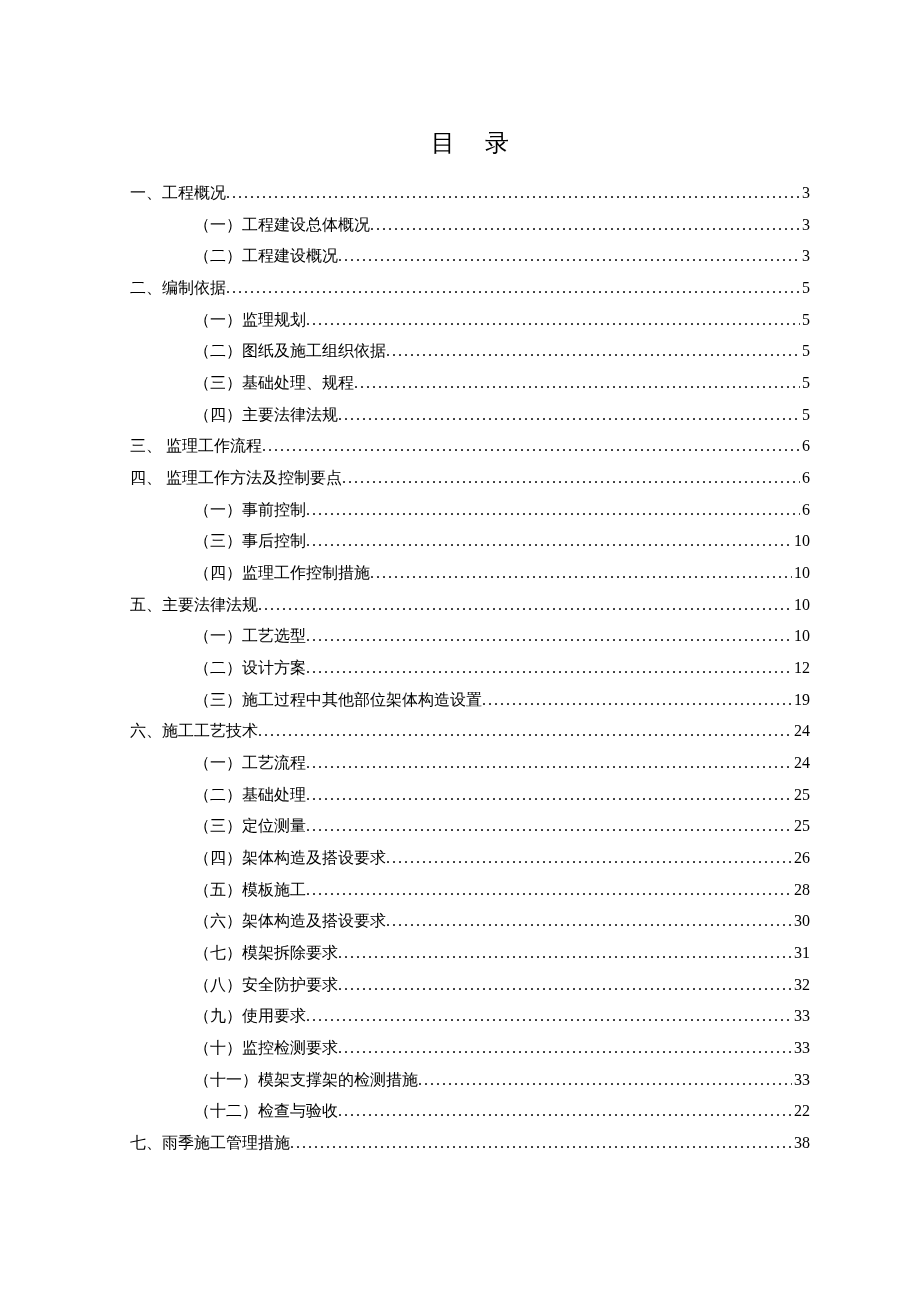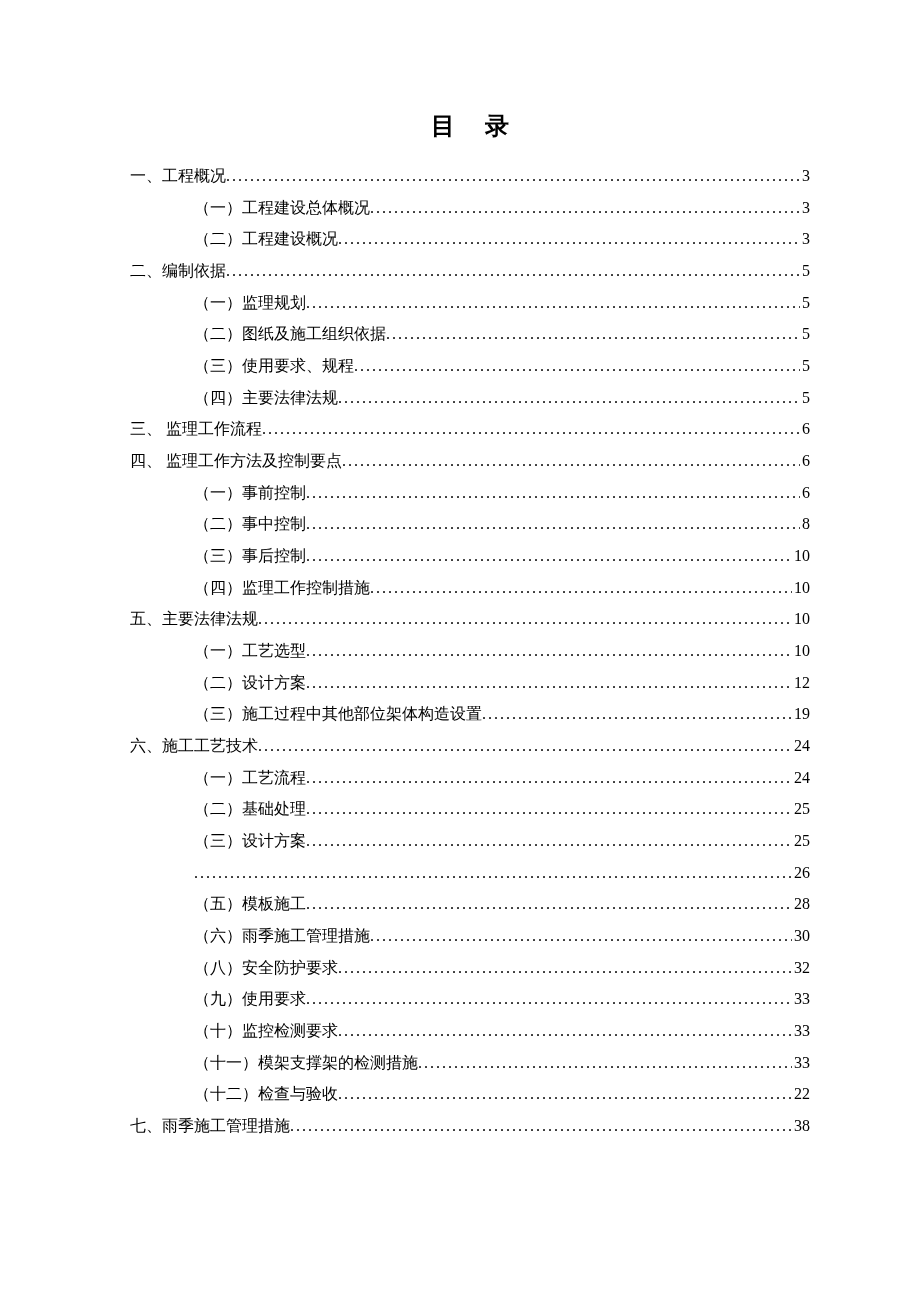--- a/index.html
+++ b/index.html
@@ -11,24 +11,25 @@
     height: 1302px;
     box-sizing: border-box;
   }
   .page {
     padding: 110px 110px 60px 130px;
     box-sizing: border-box;
   }
   .title {
     text-align: center;
     font-size: 24px;
-    font-weight: bold;
+    font-weight: normal;
     letter-spacing: 30px;
     margin-bottom: 18px;
     padding-left: 30px;
+    margin-top: 17px;
   }
   .toc-line {
     display: flex;
     align-items: baseline;
     font-size: 16px;
     line-height: 1.98;
     color: #000;
     white-space: nowrap;
   }
   .toc-line.level1 {
@@ -85,21 +86,21 @@
         <span class="toc-label">（一）监理规划</span>
         <span class="toc-dots"></span>
         <span class="toc-page">5</span>
       </div>
       <div class="toc-line level2">
         <span class="toc-label">（二）图纸及施工组织依据</span>
         <span class="toc-dots"></span>
         <span class="toc-page">5</span>
       </div>
       <div class="toc-line level2">
-        <span class="toc-label">（三）使用要求、规程</span>
+        <span class="toc-label">（三）基础处理、规程</span>
         <span class="toc-dots"></span>
         <span class="toc-page">5</span>
       </div>
       <div class="toc-line level2">
         <span class="toc-label">（四）主要法律法规</span>
         <span class="toc-dots"></span>
         <span class="toc-page">5</span>
       </div>
       <div class="toc-line level1">
         <span class="toc-label">三、 监理工作流程</span>
@@ -110,25 +111,20 @@
         <span class="toc-label">四、 监理工作方法及控制要点</span>
         <span class="toc-dots"></span>
         <span class="toc-page">6</span>
       </div>
       <div class="toc-line level2">
         <span class="toc-label">（一）事前控制</span>
         <span class="toc-dots"></span>
         <span class="toc-page">6</span>
       </div>
       <div class="toc-line level2">
-        <span class="toc-label">（二）事中控制</span>
-        <span class="toc-dots"></span>
-        <span class="toc-page">8</span>
-      </div>
-      <div class="toc-line level2">
         <span class="toc-label">（三）事后控制</span>
         <span class="toc-dots"></span>
         <span class="toc-page">10</span>
       </div>
       <div class="toc-line level2">
         <span class="toc-label">（四）监理工作控制措施</span>
         <span class="toc-dots"></span>
         <span class="toc-page">10</span>
       </div>
       <div class="toc-line level1">
@@ -160,37 +156,43 @@
         <span class="toc-label">（一）工艺流程</span>
         <span class="toc-dots"></span>
         <span class="toc-page">24</span>
       </div>
       <div class="toc-line level2">
         <span class="toc-label">（二）基础处理</span>
         <span class="toc-dots"></span>
         <span class="toc-page">25</span>
       </div>
       <div class="toc-line level2">
-        <span class="toc-label">（三）设计方案</span>
+        <span class="toc-label">（三）定位测量</span>
         <span class="toc-dots"></span>
         <span class="toc-page">25</span>
       </div>
       <div class="toc-line level2">
+        <span class="toc-label">（四）架体构造及搭设要求</span>
         <span class="toc-dots"></span>
         <span class="toc-page">26</span>
       </div>
       <div class="toc-line level2">
         <span class="toc-label">（五）模板施工</span>
         <span class="toc-dots"></span>
         <span class="toc-page">28</span>
       </div>
       <div class="toc-line level2">
-        <span class="toc-label">（六）雨季施工管理措施</span>
+        <span class="toc-label">（六）架体构造及搭设要求</span>
         <span class="toc-dots"></span>
         <span class="toc-page">30</span>
+      </div>
+      <div class="toc-line level2">
+        <span class="toc-label">（七）模架拆除要求</span>
+        <span class="toc-dots"></span>
+        <span class="toc-page">31</span>
       </div>
       <div class="toc-line level2">
         <span class="toc-label">（八）安全防护要求</span>
         <span class="toc-dots"></span>
         <span class="toc-page">32</span>
       </div>
       <div class="toc-line level2">
         <span class="toc-label">（九）使用要求</span>
         <span class="toc-dots"></span>
         <span class="toc-page">33</span>

